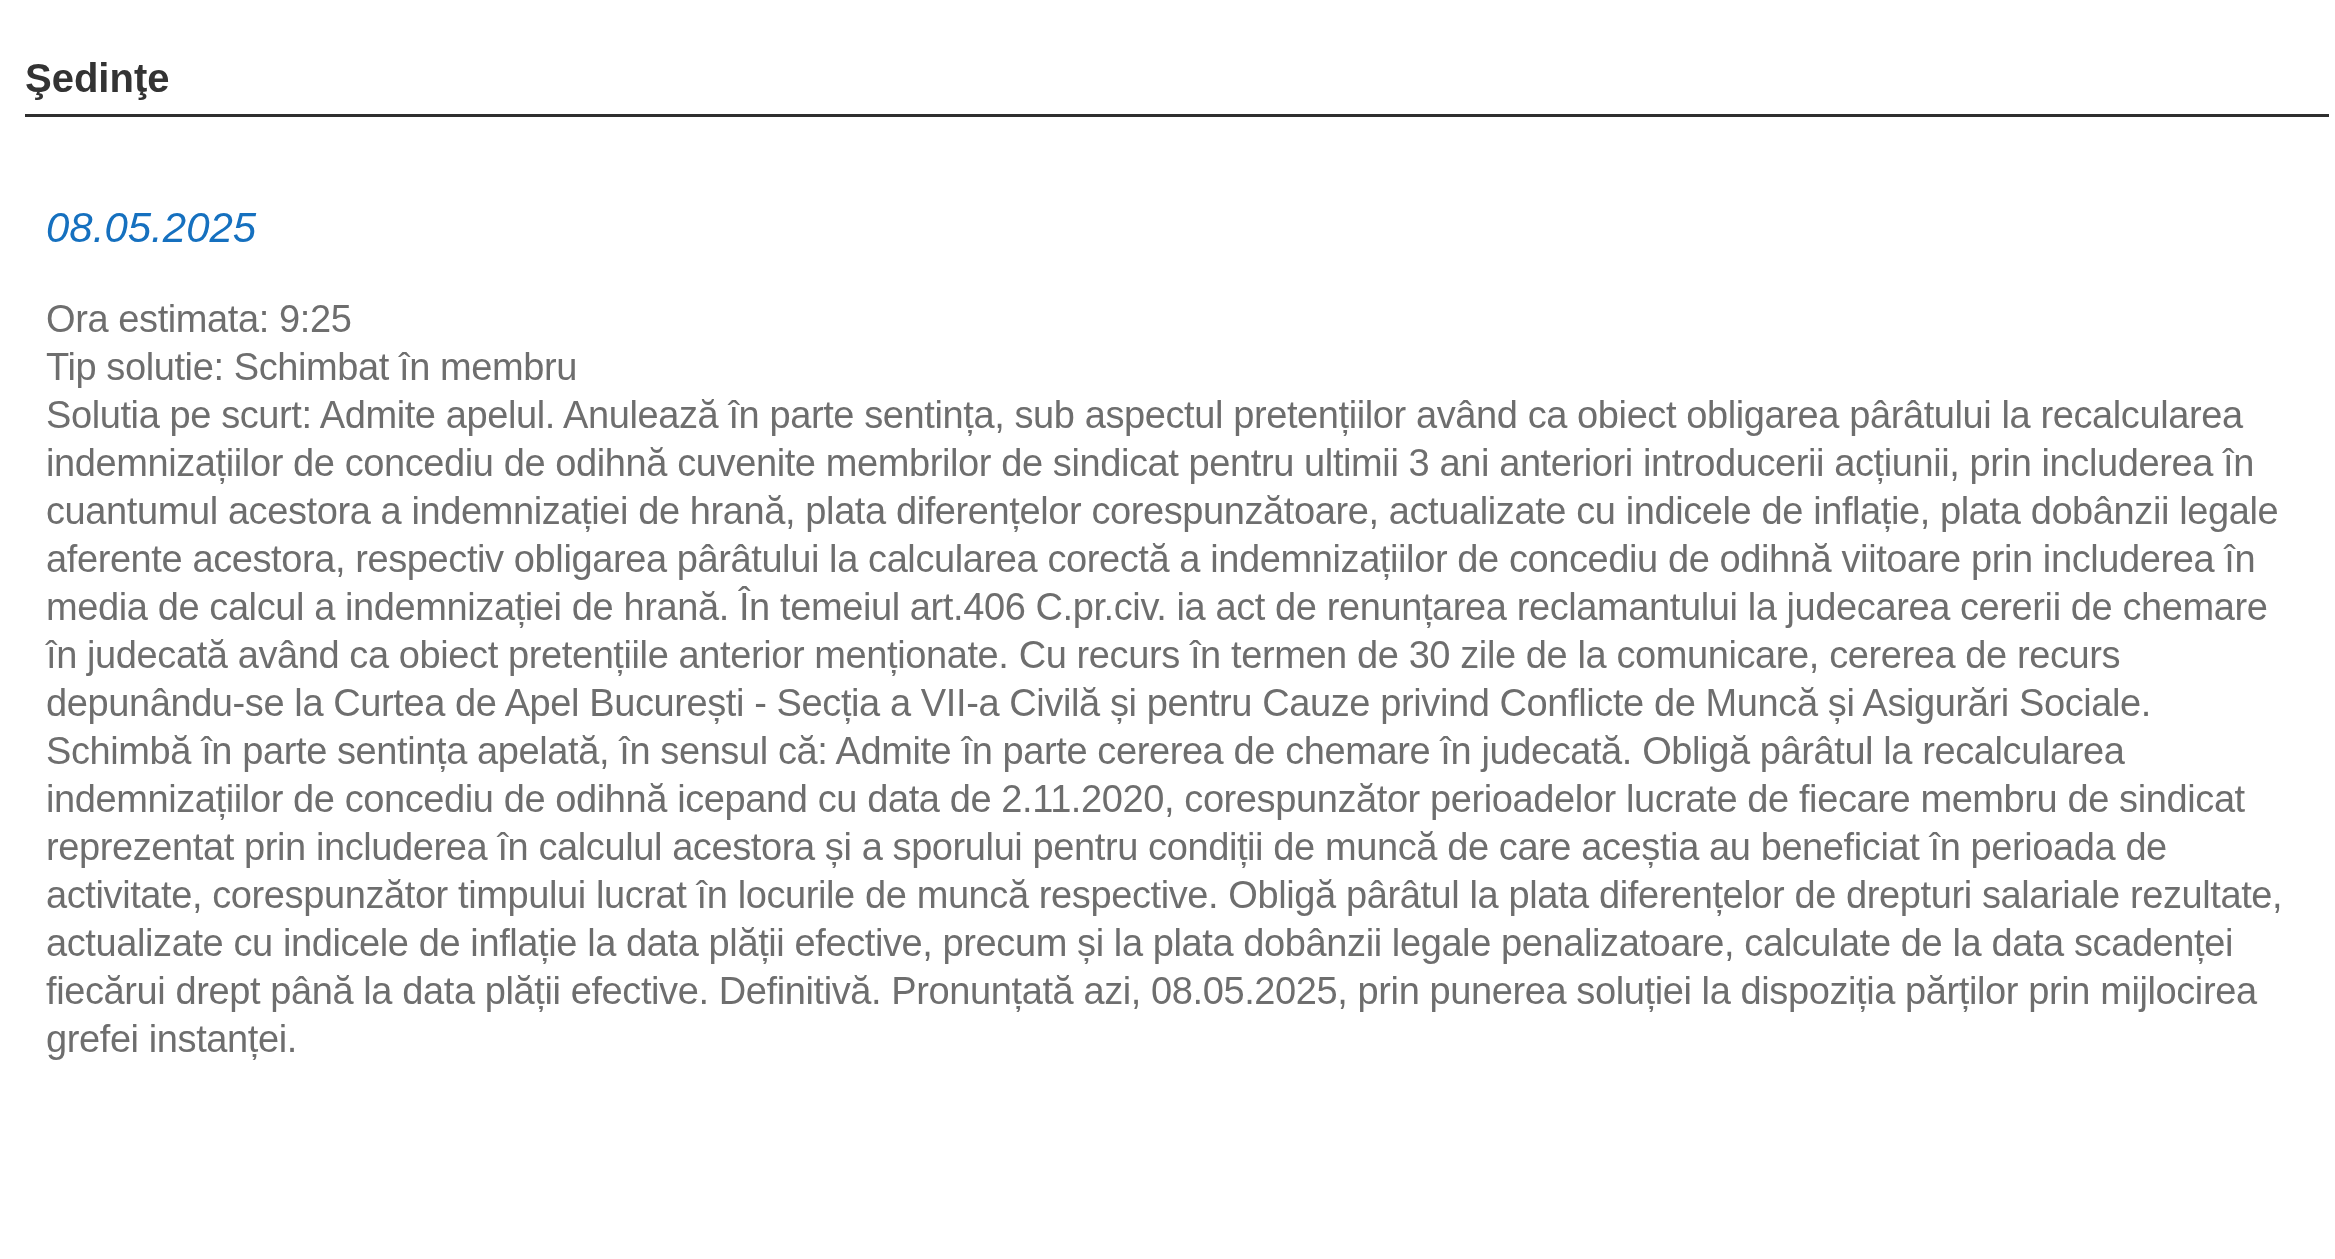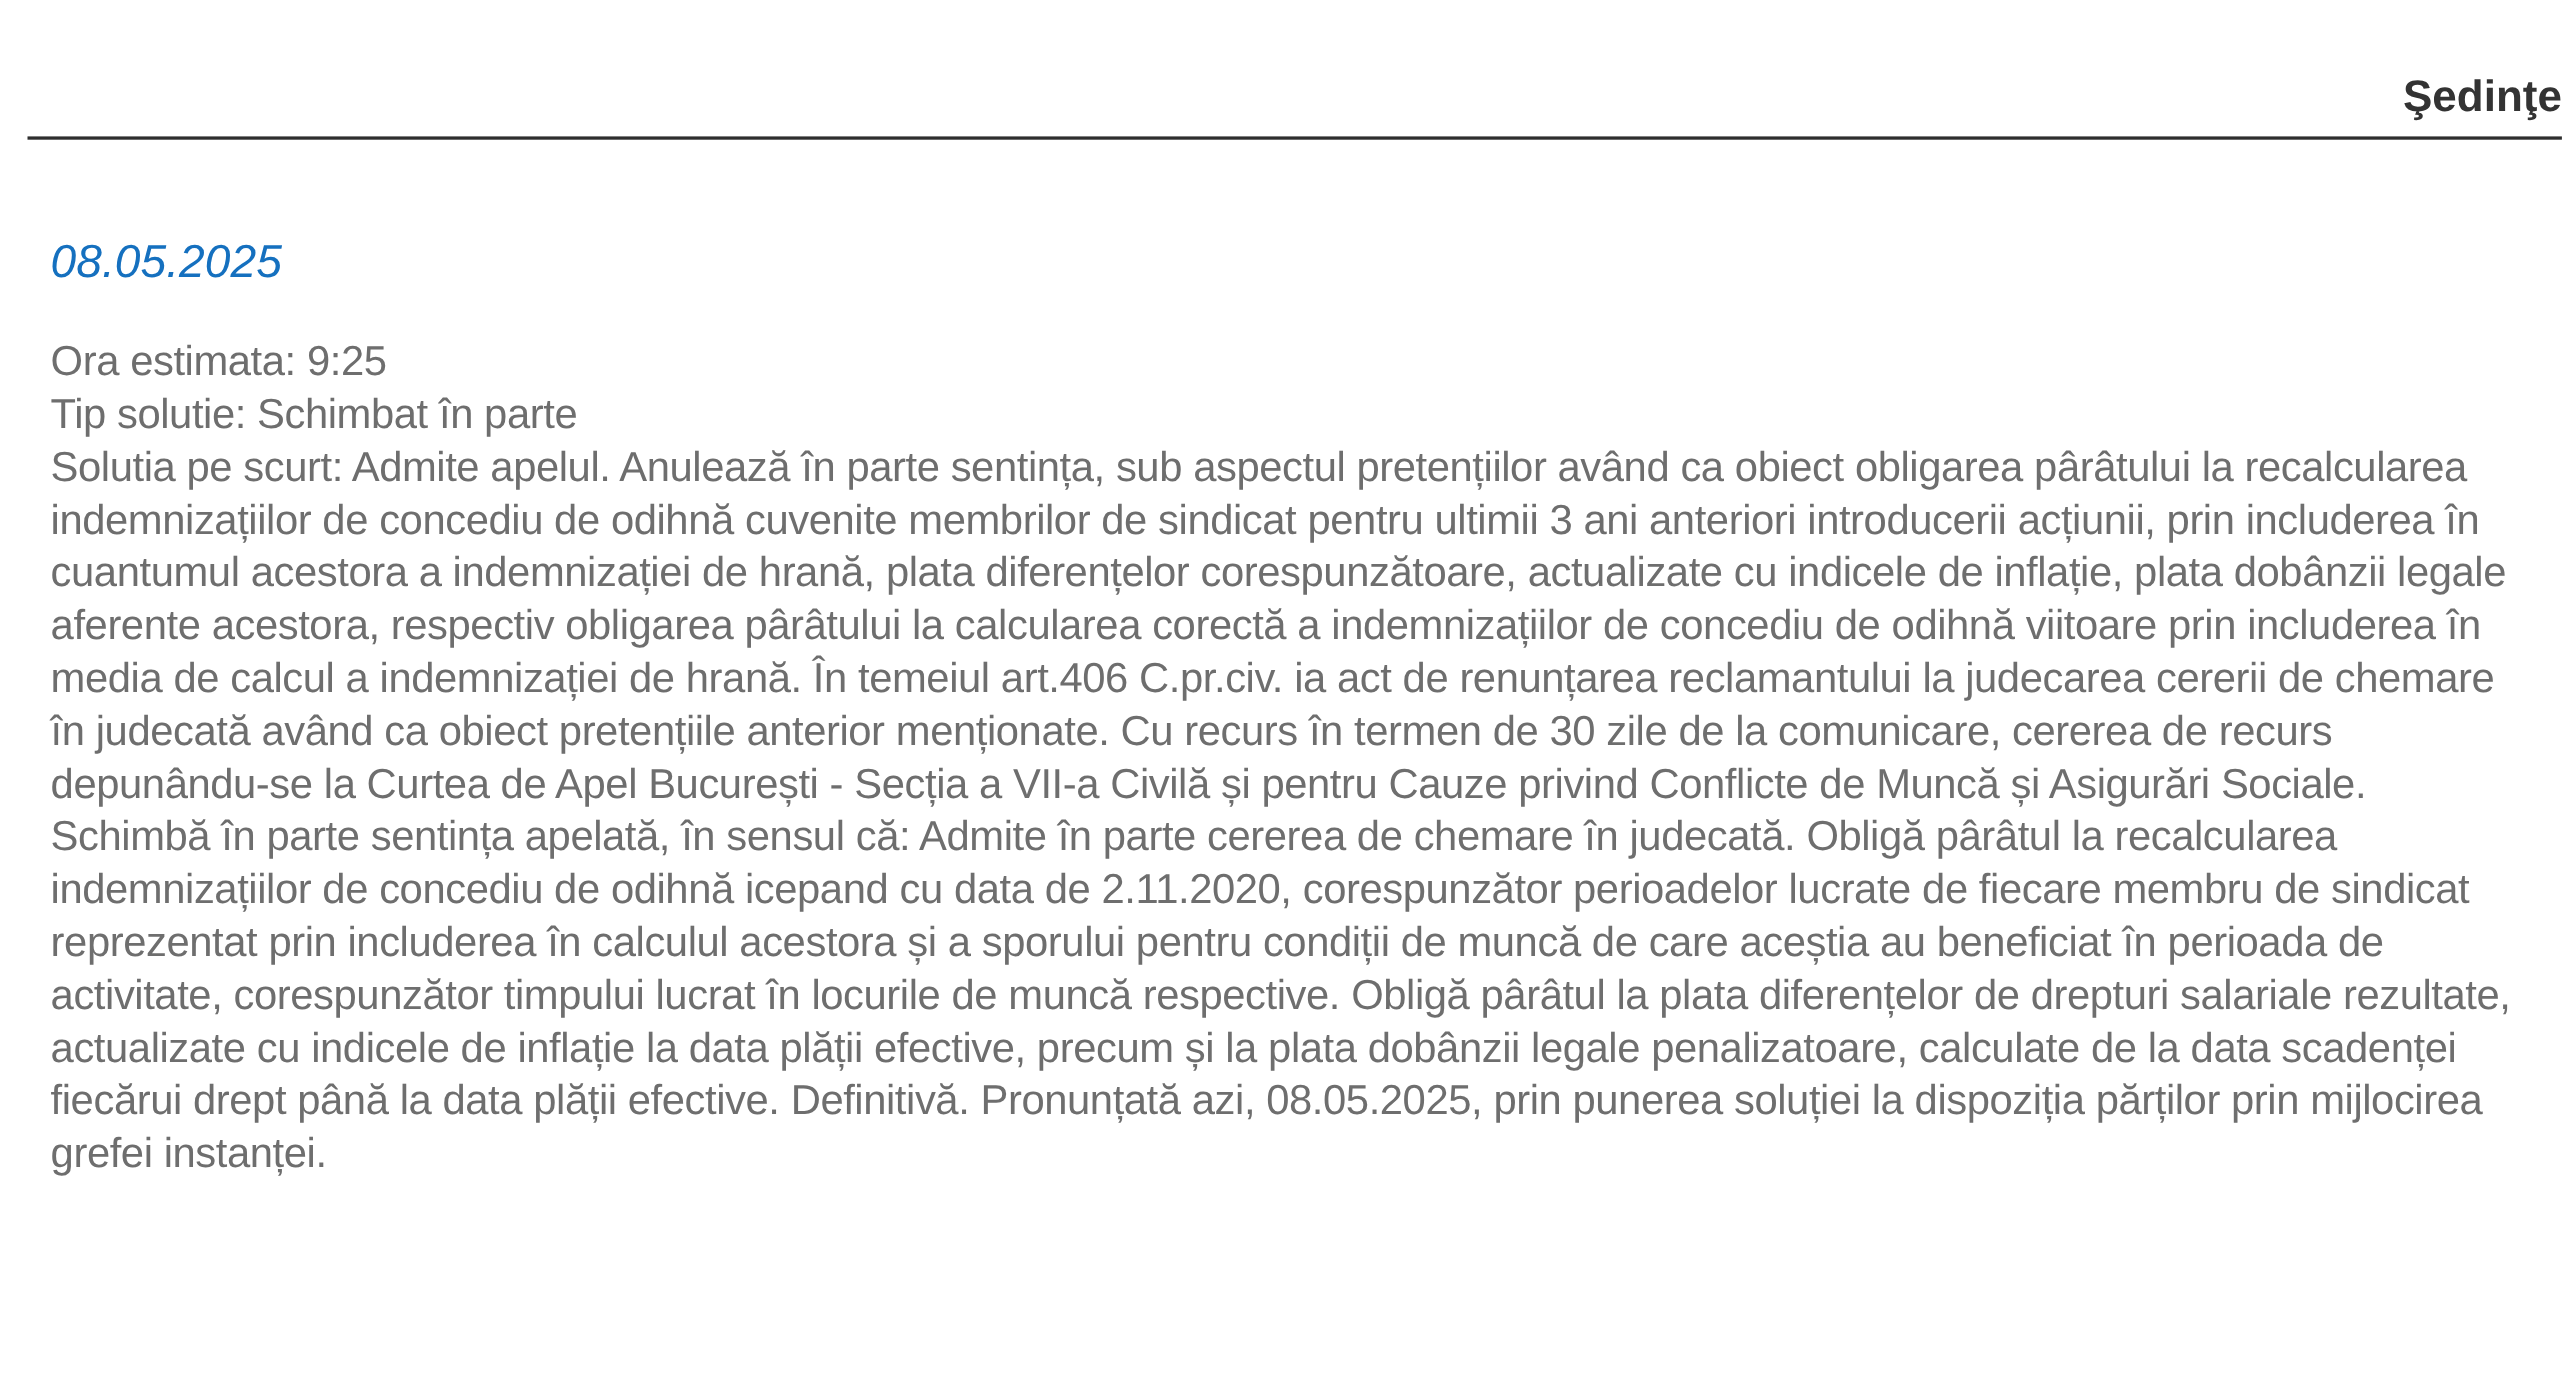--- a/index.html
+++ b/index.html
@@ -8,24 +8,23 @@
     padding: 0;
     background: #ffffff;
   }
   body {
     width: 2335px;
     height: 1259px;
     overflow: hidden;
     font-family: "Liberation Sans", "DejaVu Sans", sans-serif;
   }
   .header-wrap {
-    margin: 10px 6px 0 25px;
+    margin: 0 6px 0 25px;
     border-bottom: 3px solid #2f2f2f;
     padding: 54px 0 12px 0;
-    text-align: right;
   }
   .page-heading {
     margin: 0;
     font-size: 40px;
     line-height: 48px;
     font-weight: bold;
     color: #333333;
   }
   .session {
     margin: 0 30px 0 46px;
@@ -60,19 +59,19 @@
   <div class="header-wrap">
     <h1 class="page-heading">Şedinţe</h1>
   </div>
 
   <div class="session">
 
     <a href="#" class="date-link">08.05.2025</a>
 
     <div class="details">
       <div>Ora estimata: 9:25</div>
-      <div>Tip solutie: Schimbat în parte</div>
+      <div>Tip solutie: Schimbat în membru</div>
       <div>Solutia pe scurt: Admite apelul. Anulează în parte sentința, sub aspectul pretențiilor având ca obiect obligarea pârâtului la recalcularea indemnizațiilor de concediu de odihnă cuvenite membrilor de sindicat pentru ultimii 3 ani anteriori introducerii acțiunii, prin includerea în cuantumul acestora a indemnizației de hrană, plata diferențelor corespunzătoare, actualizate cu indicele de inflație, plata dobânzii legale aferente acestora, respectiv obligarea pârâtului la calcularea corectă a indemnizațiilor de concediu de odihnă viitoare prin includerea în media de calcul a indemnizației de hrană. În temeiul art.406 C.pr.civ. ia act de renunțarea reclamantului la judecarea cererii de chemare în judecată având ca obiect pretențiile anterior menționate. Cu recurs în termen de 30 zile de la comunicare, cererea de recurs depunându-se la Curtea de Apel București - Secția a VII-a Civilă și pentru Cauze privind Conflicte de Muncă și Asigurări Sociale. Schimbă în parte sentința apelată, în sensul că: Admite în parte cererea de chemare în judecată. Obligă pârâtul la recalcularea indemnizațiilor de concediu de odihnă icepand cu data de 2.11.2020, corespunzător perioadelor lucrate de fiecare membru de sindicat reprezentat prin includerea în calculul acestora și a sporului pentru condiții de muncă de care aceștia au beneficiat în perioada de activitate, corespunzător timpului lucrat în locurile de muncă respective. Obligă pârâtul la plata diferențelor de drepturi salariale rezultate, actualizate cu indicele de inflație la data plății efective, precum și la plata dobânzii legale penalizatoare, calculate de la data scadenței fiecărui drept până la data plății efective. Definitivă. Pronunțată azi, 08.05.2025, prin punerea soluției la dispoziția părților prin mijlocirea grefei instanței.</div>
     </div>
 
   </div>
 
 </div>
 
 </body></html>

